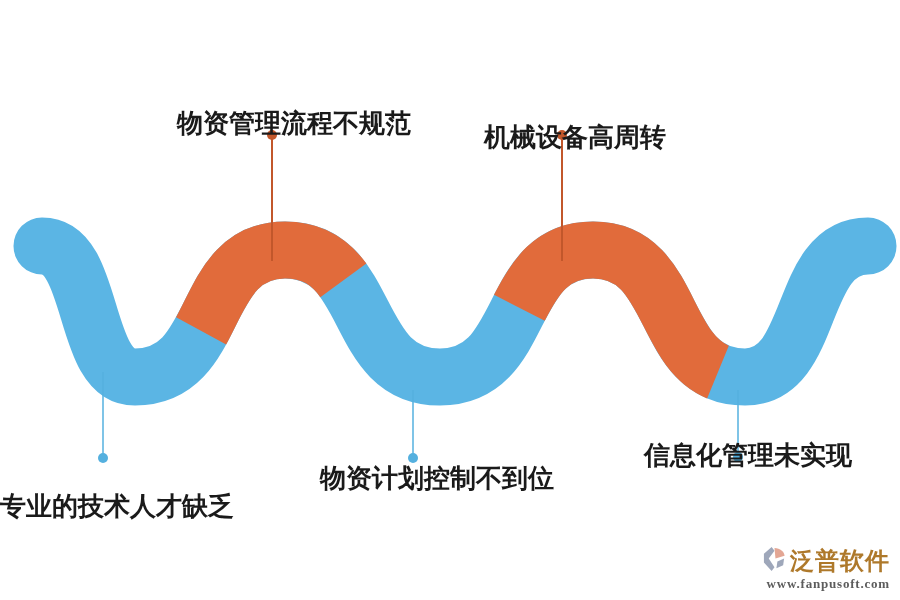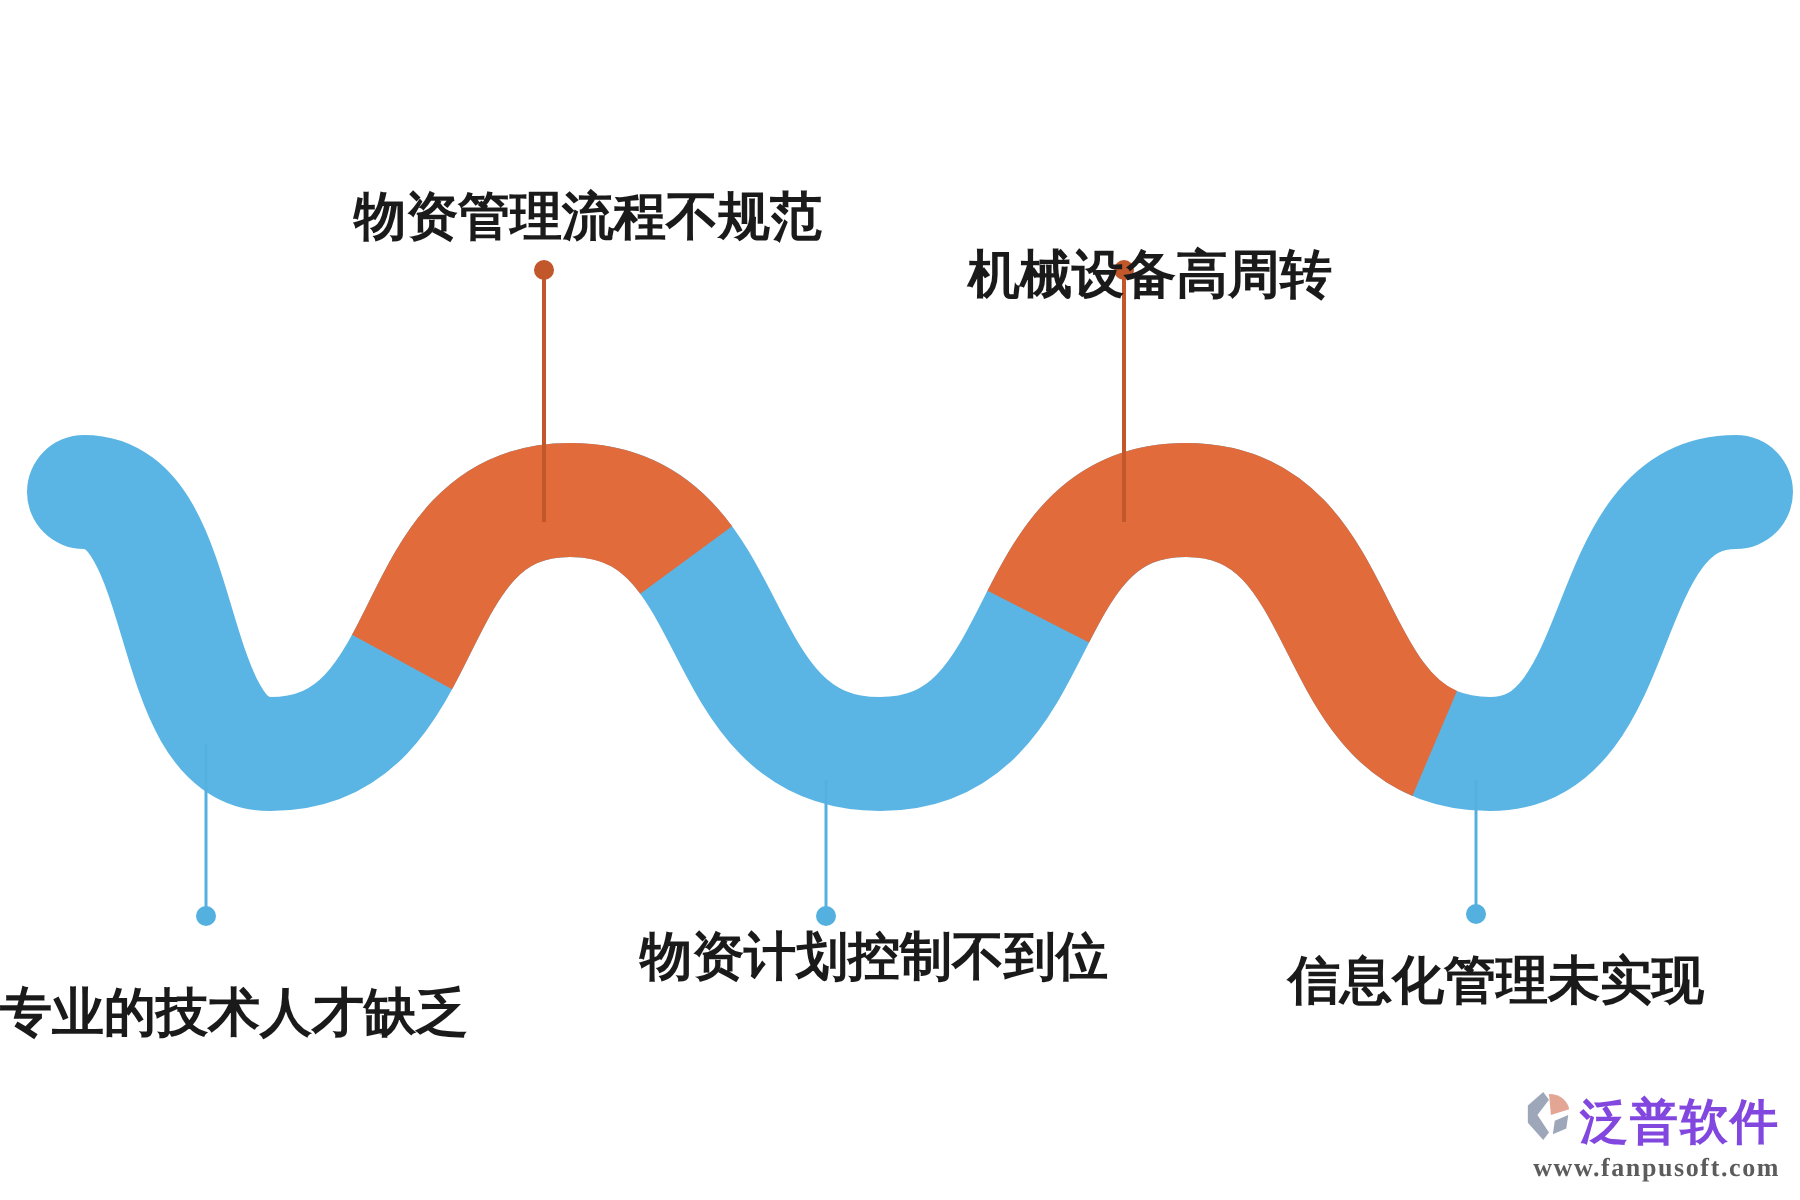--- a/index.html
+++ b/index.html
@@ -38,33 +38,33 @@
         <circle cx="562" cy="135" r="5" fill="#C2572B"></circle>
         <line x1="103" y1="372" x2="103" y2="458" stroke="#54B0DF" stroke-width="1.5"></line>
         <circle cx="103" cy="458" r="5" fill="#54B0DF"></circle>
         <line x1="413" y1="390" x2="413" y2="458" stroke="#54B0DF" stroke-width="1.5"></line>
         <circle cx="413" cy="458" r="5" fill="#54B0DF"></circle>
         <line x1="738" y1="390" x2="738" y2="457" stroke="#54B0DF" stroke-width="1.5"></line>
         <circle cx="738" cy="457" r="5" fill="#54B0DF"></circle>
       </g>
   </svg>
 
-  <div class="label" style="left: 272px; top: 94px; padding-left: 44px;">物资管理流程不规范</div>
+  <div class="label" style="left: 272px; top: 109px; padding-left: 44px;">物资管理流程不规范</div>
   <div class="label" style="left: 575px; top: 97px; margin-top: 26px;">机械设备高周转</div>
   <div class="label" style="left: 117px; top: 464px; margin-top: 28px;">专业的技术人才缺乏</div>
   <div class="label" style="left: 428px; top: 464px; padding-left: 18px;">物资计划控制不到位</div>
-  <div class="label" style="left: 748px; top: 476px; text-align: center;">信息化管理未实现</div>
+  <div class="label" style="left: 748px; top: 441px; text-align: center;">信息化管理未实现</div>
 
   <div class="watermark">
     <div class="wm-top">
       <span>
         <svg width="25" height="27" viewBox="0 0 26 28">
           <path id="wm-ic-gray1" d="M10 1 L2 8 L2 17 L10 26 L13 22 L7 13 L13 5 Z" fill="#8E98AF"></path>
           <path id="wm-ic-salmon" d="M13 2 C19 2 23 6 23.5 10 L14 13 Z" fill="#DF9782"></path>
           <path id="wm-ic-gray2" d="M16 16 L23 13 L22 20 L15 23 Z" fill="#8E98AF"></path>
         </svg>
       </span>
-      <span class="wm-name" id="wm-name" style="color: #6d28d9; text-align: right;">泛普软件</span>
+      <span class="wm-name" id="wm-name" style="color: #a16207; text-align: right;">泛普软件</span>
     </div>
     <div class="wm-url" id="wm-url" style="color: #404040; font-family: Liberation Serif, serif;">www.fanpusoft.com</div>
   </div>
 
 </div>
 
 </body></html>

